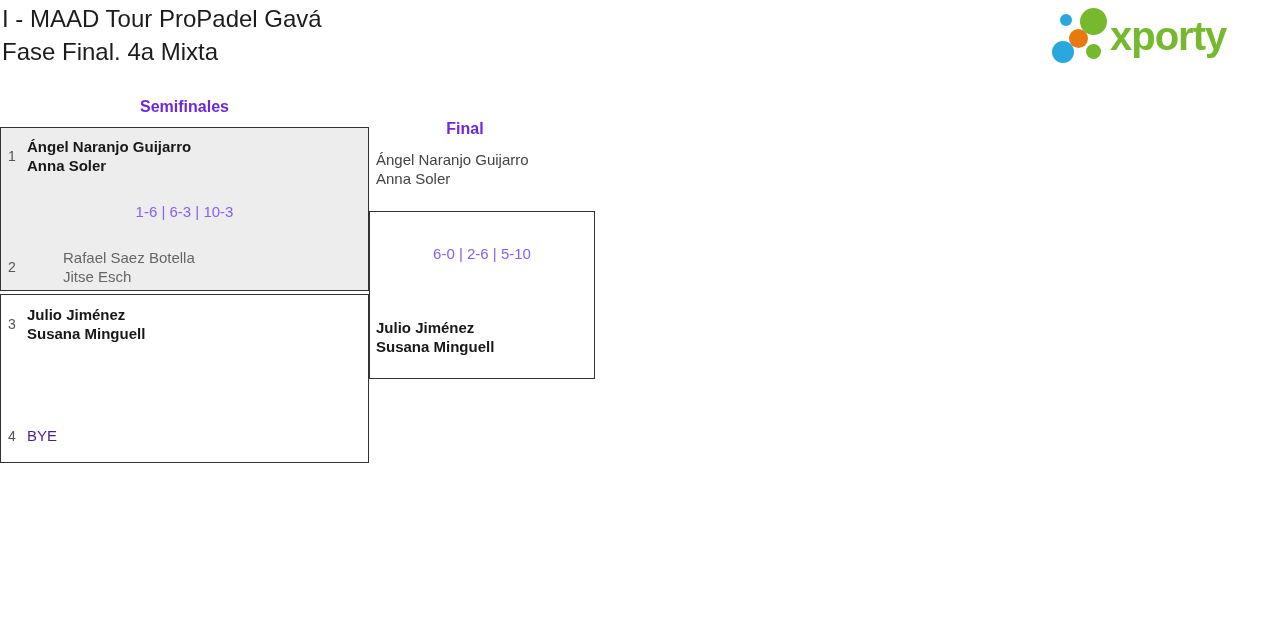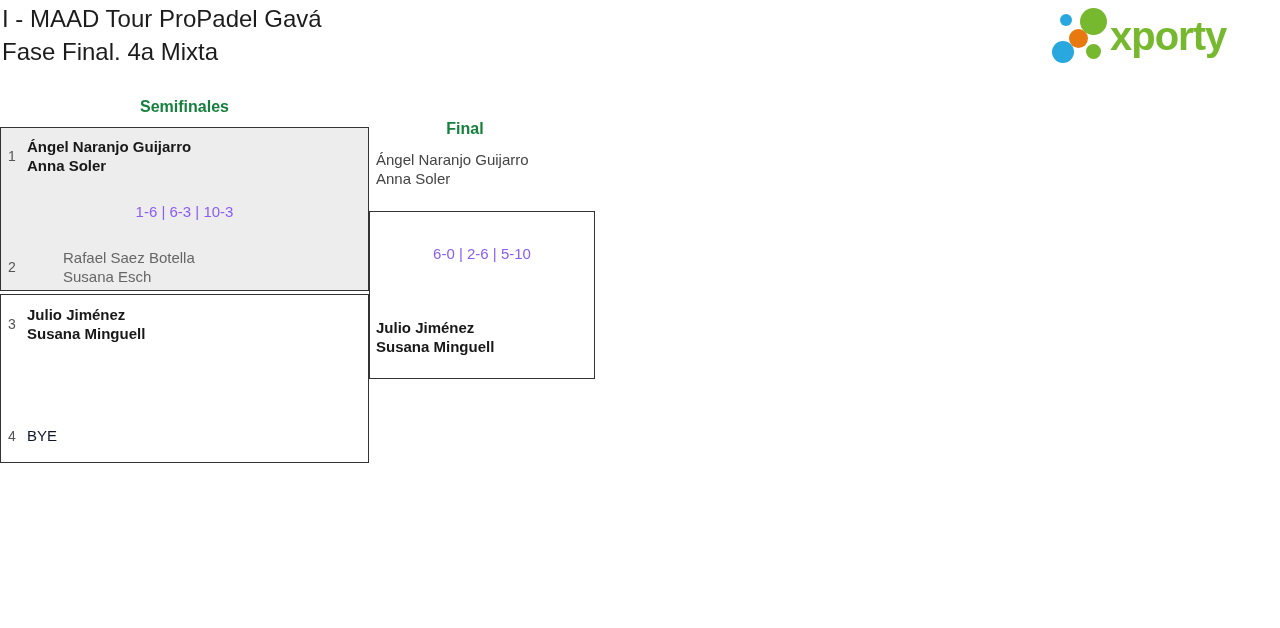--- a/index.html
+++ b/index.html
@@ -45,21 +45,21 @@
   }
 
   
   .round-header {
     position: absolute;
     top: 97px;
     font-size: 16px;
     font-weight: 600;
     line-height: 19px;
     text-align: center;
-    color: #15803d;
+    color: #6d28d9;
   }
   .round-header.semis { left: 0; width: 369px; }
   .round-header.final { left: 352px; width: 226px; margin-top: 22px; }
 
   
   .match-box {
     position: absolute;
     border: 1px solid var(--box-border);
     background: #ffffff;
   }
@@ -74,21 +74,21 @@
     display: flex;
     align-items: center;
   }
   .seed {
     flex: none;
     width: 26px;
     padding-left: 7px;
     font-size: 14px;
     color: #555555;
   }
-  .names { font-size: 15px; line-height: 19px; color: #0f172a; }
+  .names { font-size: 15px; line-height: 19px; color: #4c1d95; }
   .names span { display: block; white-space: nowrap; }
   .winner .names { font-weight: 700; color: #181818; }
   .loser  .names { color: #666666; margin-left: 36px; }
 
   .score-line {
     position: absolute;
     left: 0;
     right: 0;
     text-align: center;
     font-size: 15px;
@@ -143,21 +143,21 @@
       <div class="names">
         <span>Ángel Naranjo Guijarro</span>
         <span>Anna Soler</span>
       </div>
     </div>
     <div class="score-line sf1-score">1-6 | 6-3 | 10-3</div>
     <div class="team-row loser sf1-bottom">
       <span class="seed">2</span>
       <div class="names">
         <span>Rafael Saez Botella</span>
-        <span>Susana Esch</span>
+        <span>Jitse Esch</span>
       </div>
     </div>
   </div>
 
   <div class="match-box box-sf2">
     <div class="team-row winner sf2-top">
       <span class="seed">3</span>
       <div class="names">
         <span>Julio Jiménez</span>
         <span>Susana Minguell</span>

